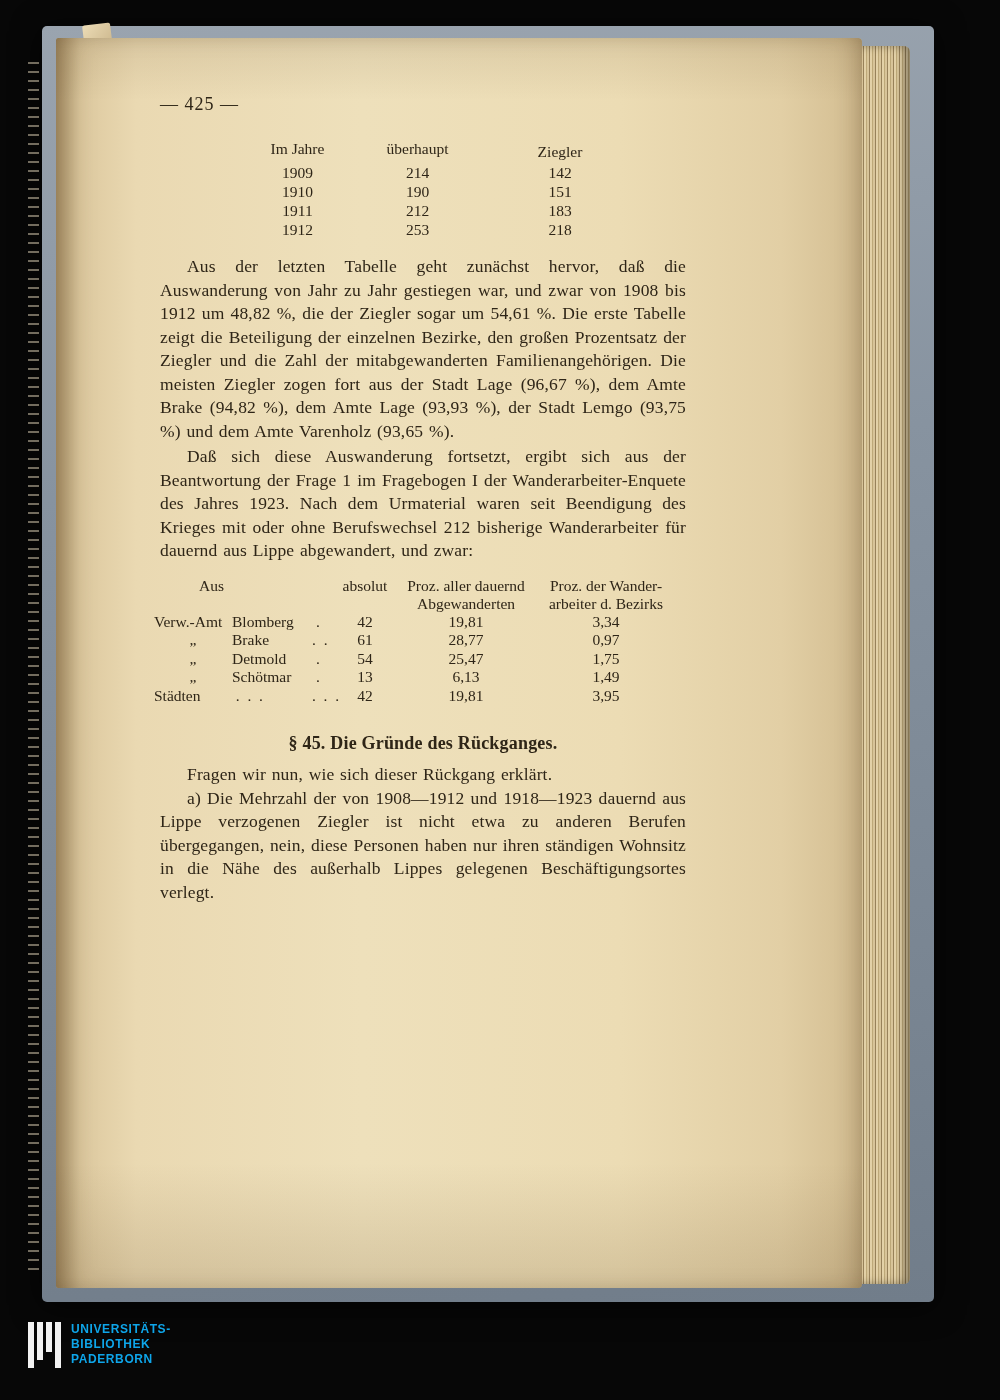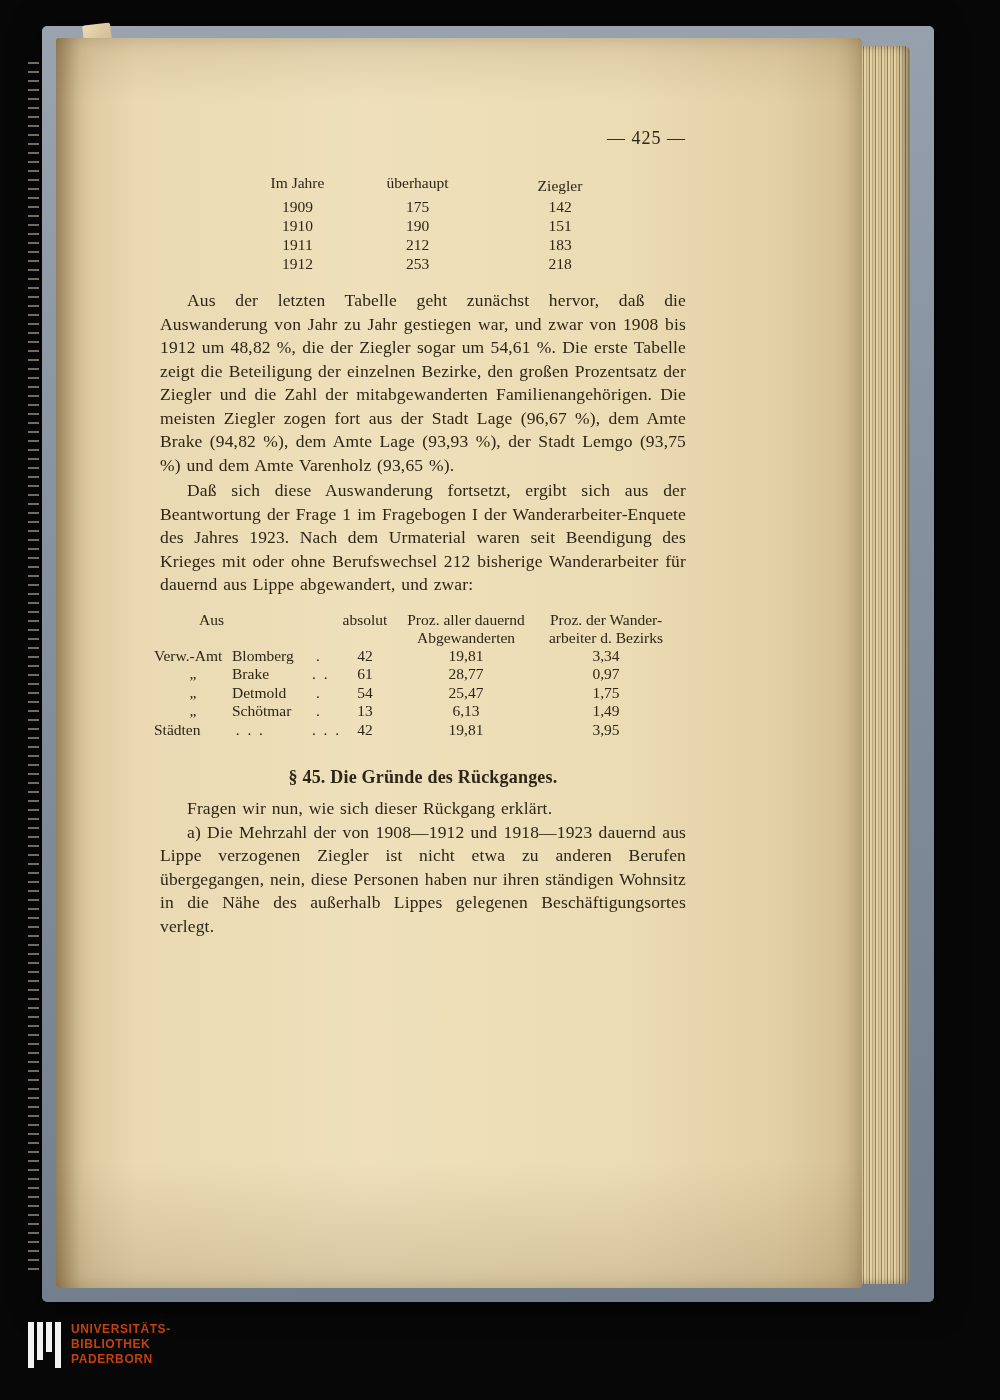--- a/index.html
+++ b/index.html
@@ -22,21 +22,21 @@
 
   .page { position:absolute; left:56px; top:38px; width:806px; height:1250px;
     background:
       linear-gradient(180deg, rgba(100,75,40,.12) 0%, rgba(0,0,0,0) 5%, rgba(0,0,0,0) 90%, rgba(100,75,40,.18) 100%),
       linear-gradient(90deg,#c3ac80 0%,#ddc99f 3%,#ead9b2 10%,#eee0bb 38%,#ecdcb4 70%,#e2cfa5 90%,#d2bc90 100%);
     border-radius:2px 4px 4px 2px;
     box-shadow:inset 22px 0 30px -16px rgba(70,45,15,.5), inset -18px 0 26px -18px rgba(70,45,15,.4); }
 
   .content { position:absolute; left:104px; top:0; width:526px; color:#2e2517; }
 
-  .page-num { margin-top:90px; text-align:right; font-size:18px; letter-spacing:1px; }
+  .page-num { margin-top:56px; text-align:left; font-size:18px; letter-spacing:1px; }
 
   p.body { font-size:17.5px; line-height:23.5px; text-align:justify; letter-spacing:.15px; word-spacing:1.2px; }
   p.ind { text-indent:27px; }
   .p1 { margin-top:20px; }
   .p2 { margin-top:16px; }
   .p3 { margin-top:2px; }
   .p4 { margin-top:9px; }
 
   .t1 { margin-top:23px; margin-left:95px; width:380px; font-size:15.5px; }
   .t1-row { display:flex; line-height:19px; }
@@ -60,21 +60,21 @@
   .t2c.pc2 { width:130px; text-align:center; }
   .t2-head .h { white-space:pre-line; }
 
   .heading { margin-top:28px; text-align:center; font-weight:bold; font-size:18px; letter-spacing:.2px; }
 
   .footer-logo { position:absolute; left:28px; top:1322px; display:flex; gap:10px; align-items:flex-start;
     font-family:"Liberation Sans", sans-serif; }
   .bars { display:flex; gap:3px; align-items:flex-start; }
   .bar { width:6px; background:#f2f2f2; }
   .b1{height:46px}.b2{height:38px}.b3{height:30px}.b4{height:46px}
-  .logo-text { color:#c2410c; font-size:12px; line-height:15px; letter-spacing:.6px; font-weight:bold; }
+  .logo-text { color:#0ea5e9; font-size:12px; line-height:15px; letter-spacing:.6px; font-weight:bold; }
 </style>
 </head>
 <body>
 
 <div class="stage">
   <div class="cover"></div>
   <div class="edge-dashes"></div>
   <div class="corner"></div>
   <div class="stack"></div>
 
@@ -85,21 +85,21 @@
 
 
       <div class="t1">
         <div class="t1-row t1-head">
           <span class="c1">Im Jahre</span>
           <span class="c2">überhaupt</span>
           <span class="c3 zg">Ziegler</span>
         </div>
         <div class="t1-row">
           <span class="c1">1909</span>
-          <span class="c2">175</span>
+          <span class="c2">214</span>
           <span class="c3">142</span>
         </div>
         <div class="t1-row">
           <span class="c1">1910</span>
           <span class="c2">190</span>
           <span class="c3">151</span>
         </div>
         <div class="t1-row">
           <span class="c1">1911</span>
           <span class="c2">212</span>

